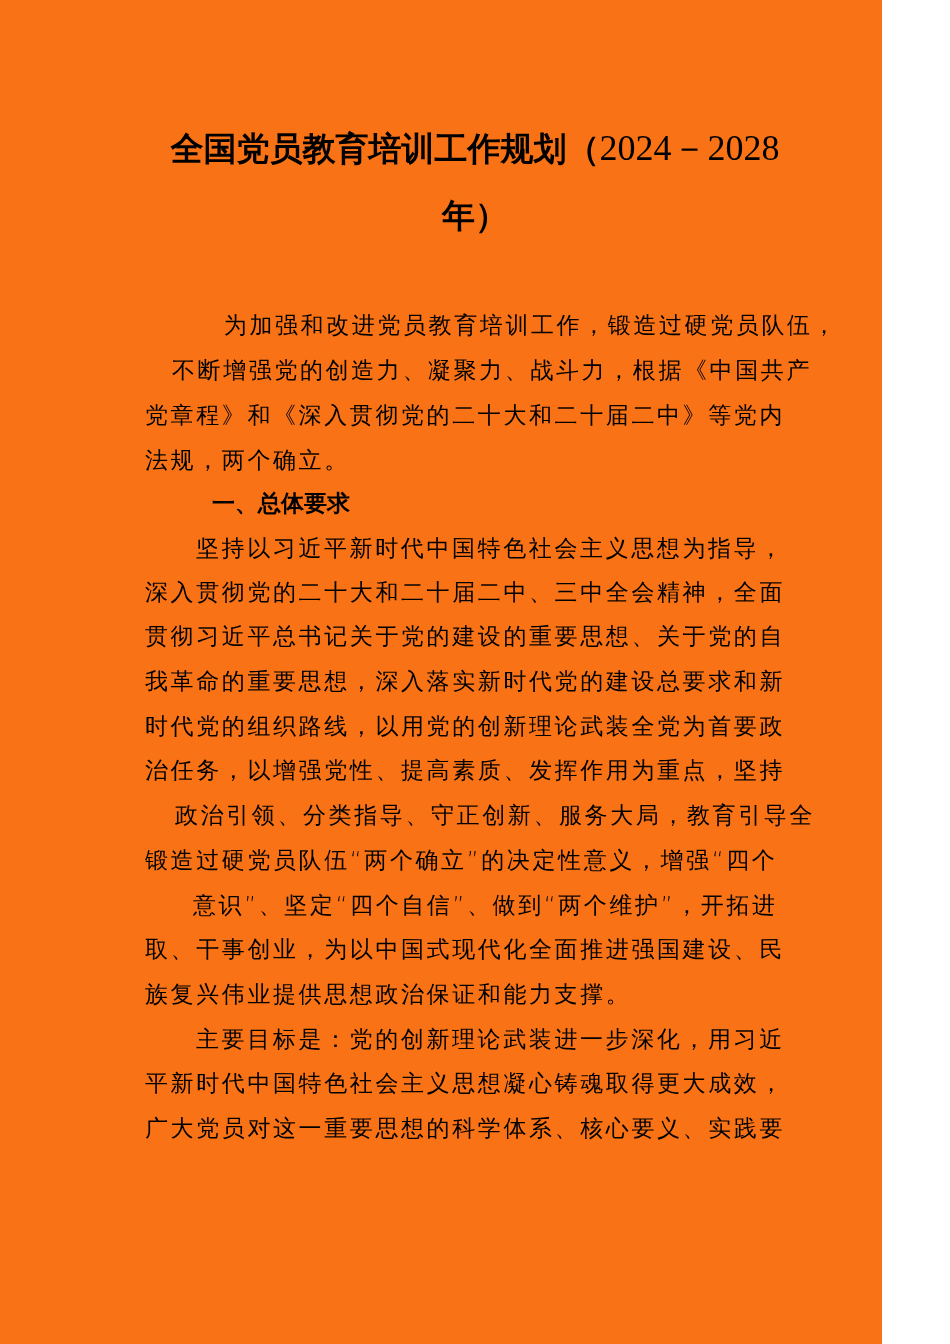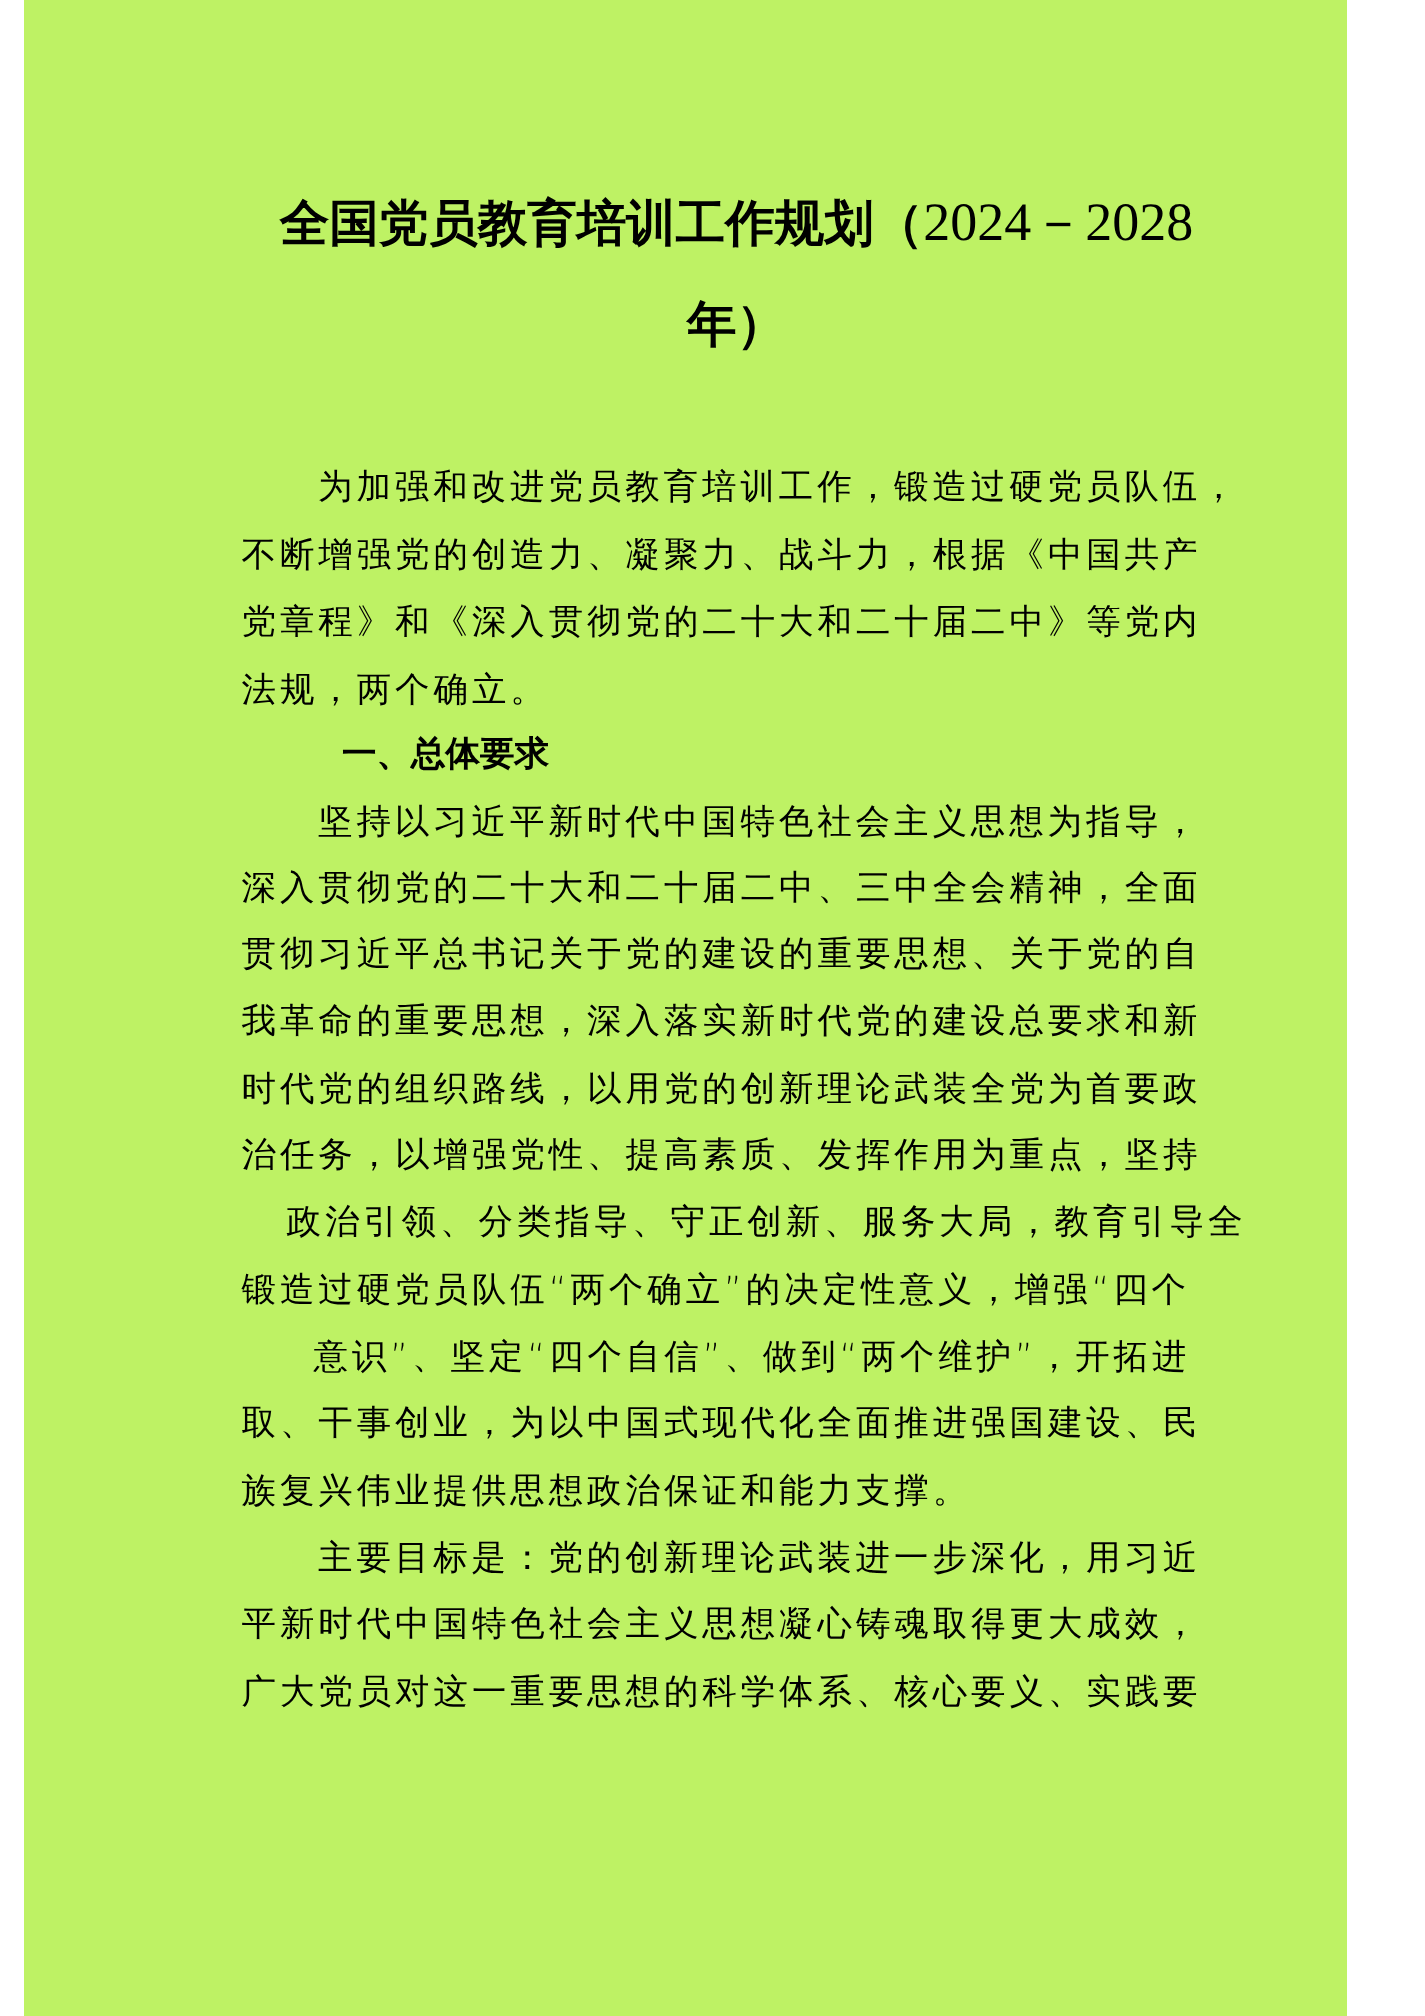--- a/index.html
+++ b/index.html
@@ -1,18 +1,18 @@
 <!DOCTYPE html>
 <html><head>
 <meta charset="utf-8">
 <style>
   html, body { margin: 0; padding: 0; background: #ffffff; }
   body { width: 950px; height: 1344px; position: relative; overflow: hidden;
          font-family: "DejaVu Serif", "Liberation Serif", serif; color: #000; }
-  .page { position: absolute; left: 16px; top: 0; width: 882px; height: 1344px; background: #bef264; }
+  .page { position: absolute; left: 0; top: 0; width: 882px; height: 1344px; background: #f97316; }
   .title { position: absolute; left: 0; width: 950px; text-align: center;
            font-family: "DejaVu Serif", "Liberation Serif", serif; font-weight: bold;
            font-size: 33px; line-height: 40px; white-space: nowrap; }
   .title .num { font-family: "Liberation Serif", serif; font-weight: normal; font-size: 36px; }
   .line { position: absolute; left: 145px; width: 670px; font-size: 23px; line-height: 30px;
           white-space: nowrap; letter-spacing: 2.6px; font-family: "DejaVu Sans", sans-serif; font-weight: 300; }
   .indent { left: 196px; }
   .heading { position: absolute; left: 196px; font-size: 23px; line-height: 30px; font-weight: bold;
              font-family: "DejaVu Sans", sans-serif; white-space: nowrap; }
 </style>
@@ -20,22 +20,22 @@
 <body>
 
 <div class="page">
 
   <div class="title" style="top:128px;">
     <span>全国党员教育培训工作规划（</span><span class="num">2024－2028</span>
   </div>
   <div class="title" style="top:196px;">年）</div>
 
   <div>
-    <div class="line indent" style="top:310px;">为加强和改进党员教育培训工作，锻造过硬党员队伍，</div>
-    <div class="line" style="top:355px;">不断增强党的创造力、凝聚力、战斗力，根据《中国共产</div>
+    <div class="line indent" style="top:310px;text-align:center;">为加强和改进党员教育培训工作，锻造过硬党员队伍，</div>
+    <div class="line" style="top:355px;margin-left:27px;">不断增强党的创造力、凝聚力、战斗力，根据《中国共产</div>
     <div class="line" style="top:400px;">党章程》和《深入贯彻党的二十大和二十届二中》等党内</div>
     <div class="line" style="top:445px;">法规，两个确立。</div>
   </div>
 
   <div class="heading" style="top:488px;margin-left:16px;">一、总体要求</div>
 
   <div>
     <div class="line indent" style="top:533px;">坚持以习近平新时代中国特色社会主义思想为指导，</div>
     <div class="line" style="top:577px;">深入贯彻党的二十大和二十届二中、三中全会精神，全面</div>
     <div class="line" style="top:621px;">贯彻习近平总书记关于党的建设的重要思想、关于党的自</div>

